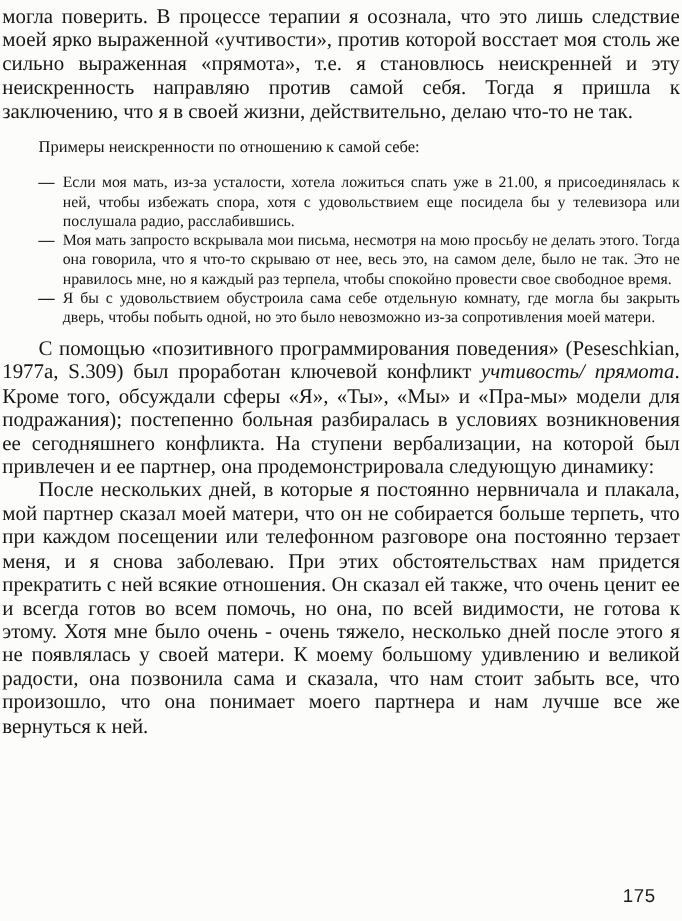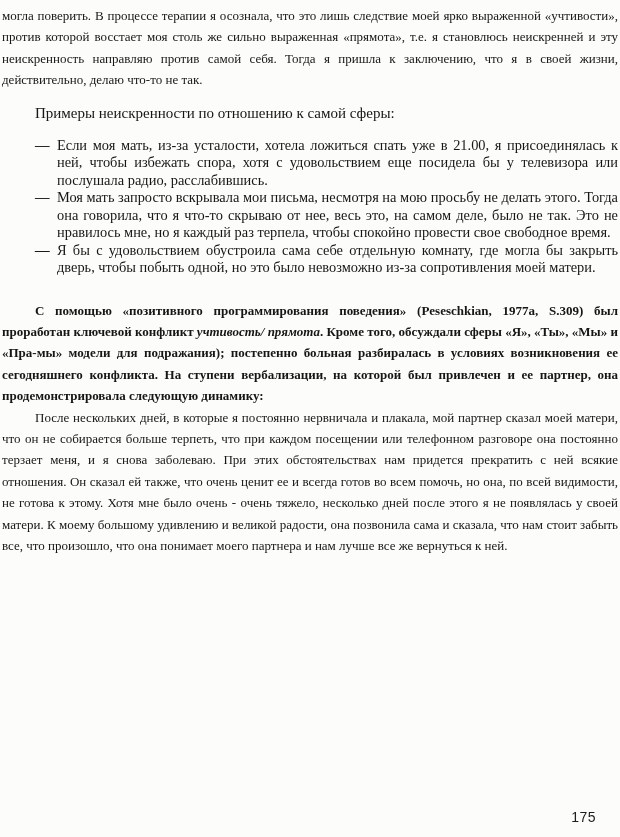--- a/index.html
+++ b/index.html
@@ -13,21 +13,21 @@
     height: 837px;
     box-sizing: border-box;
     background: #fcfcfa;
     color: #161616;
     font-family: "Liberation Serif", "DejaVu Serif", serif;
     padding: 5px 2px 0 2px;
     overflow: hidden;
   }
   .para {
     margin: 0;
-    font-size: 13px;
+    font-size: 19px;
     line-height: 21.4px;
     text-align: justify;
   }
   .heading {
     margin: 12px 0 0 0;
     font-size: 15px;
     line-height: 21px;
     text-indent: 33px;
   }
   .examples {
@@ -44,44 +44,43 @@
   }
   .examples .marker {
     position: absolute;
     left: 33px;
     top: 0;
   }
   .para.indented {
     text-indent: 33px;
   }
   .key-conflict {
-    margin-top: 23px;
-    font-weight: bold;
+    margin-top: 9px;
   }
   .key-conflict .term {
     font-style: italic;
   }
   .page-number {
     position: absolute;
     right: 24px;
     bottom: 12px;
     font-family: "Liberation Sans", "DejaVu Sans", sans-serif;
-    font-size: 14px;
+    font-size: 17px;
     color: #1c1c1c;
     letter-spacing: 0.5px;
   }
 </style>
 </head>
 <body>
 
 <div class="page">
 
   <p class="para">могла поверить. В процессе терапии я осознала, что это лишь следствие моей ярко выраженной «учтивости», против которой восстает моя столь же сильно выраженная «прямота», т.е. я становлюсь неискренней и эту неискренность направляю против самой себя. Тогда я пришла к заключению, что я в своей жизни, действительно, делаю что-то не так.</p>
 
-  <p class="heading">Примеры неискренности по отношению к самой сферы:</p>
+  <p class="heading">Примеры неискренности по отношению к самой себе:</p>
 
   <ul class="examples">
     <li>
       <span class="marker">—</span>
     </li>
     <li>
       <span class="marker">—</span>
       <span>Если моя мать, из-за усталости, хотела ложиться спать уже в 21.00, я присоединялась к ней, чтобы избежать спора, хотя с удовольствием еще посидела бы у телевизора или послушала радио, расслабившись.</span>
     </li>
     <li>

